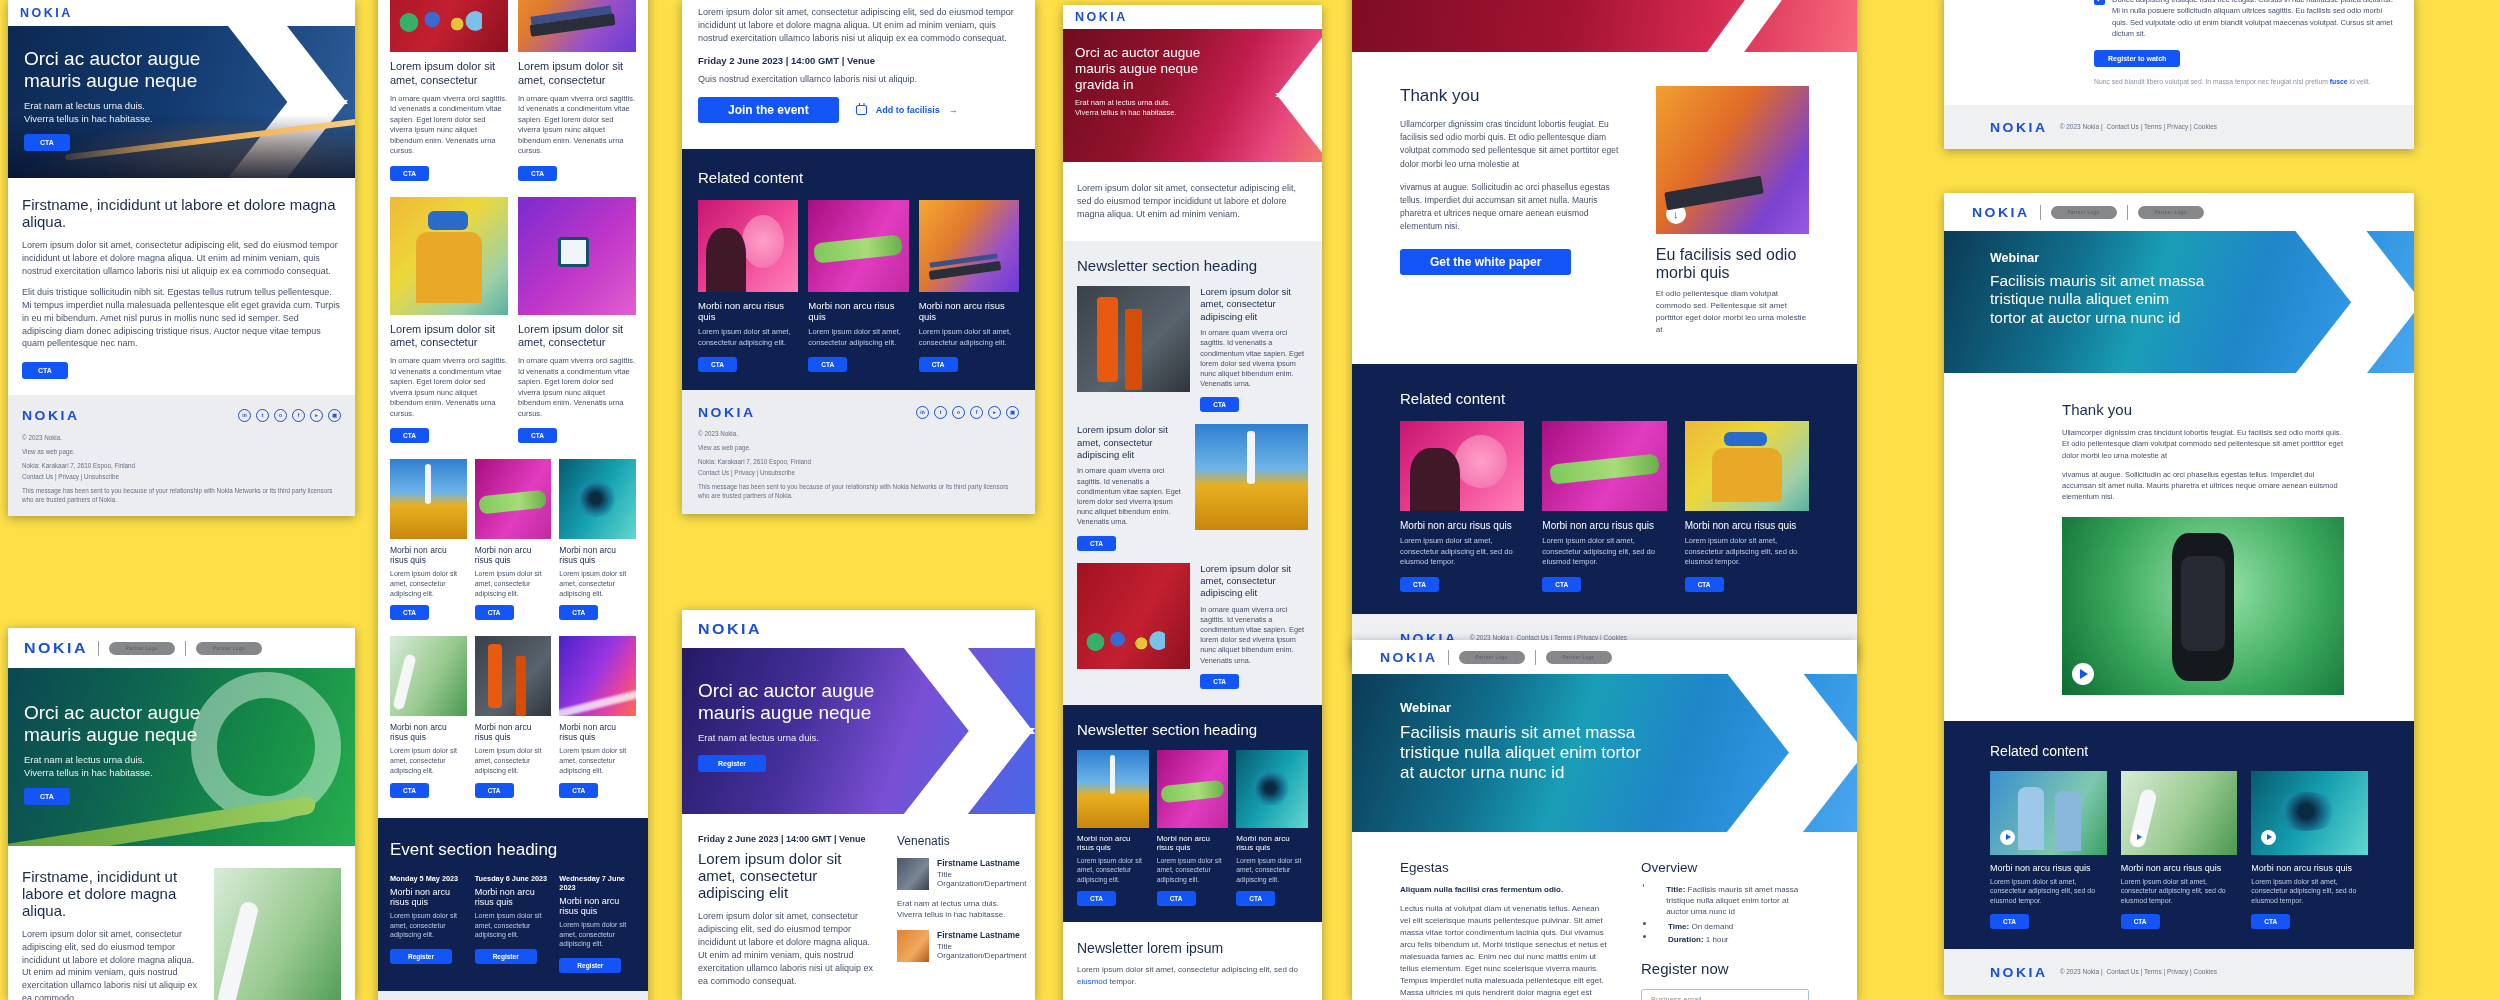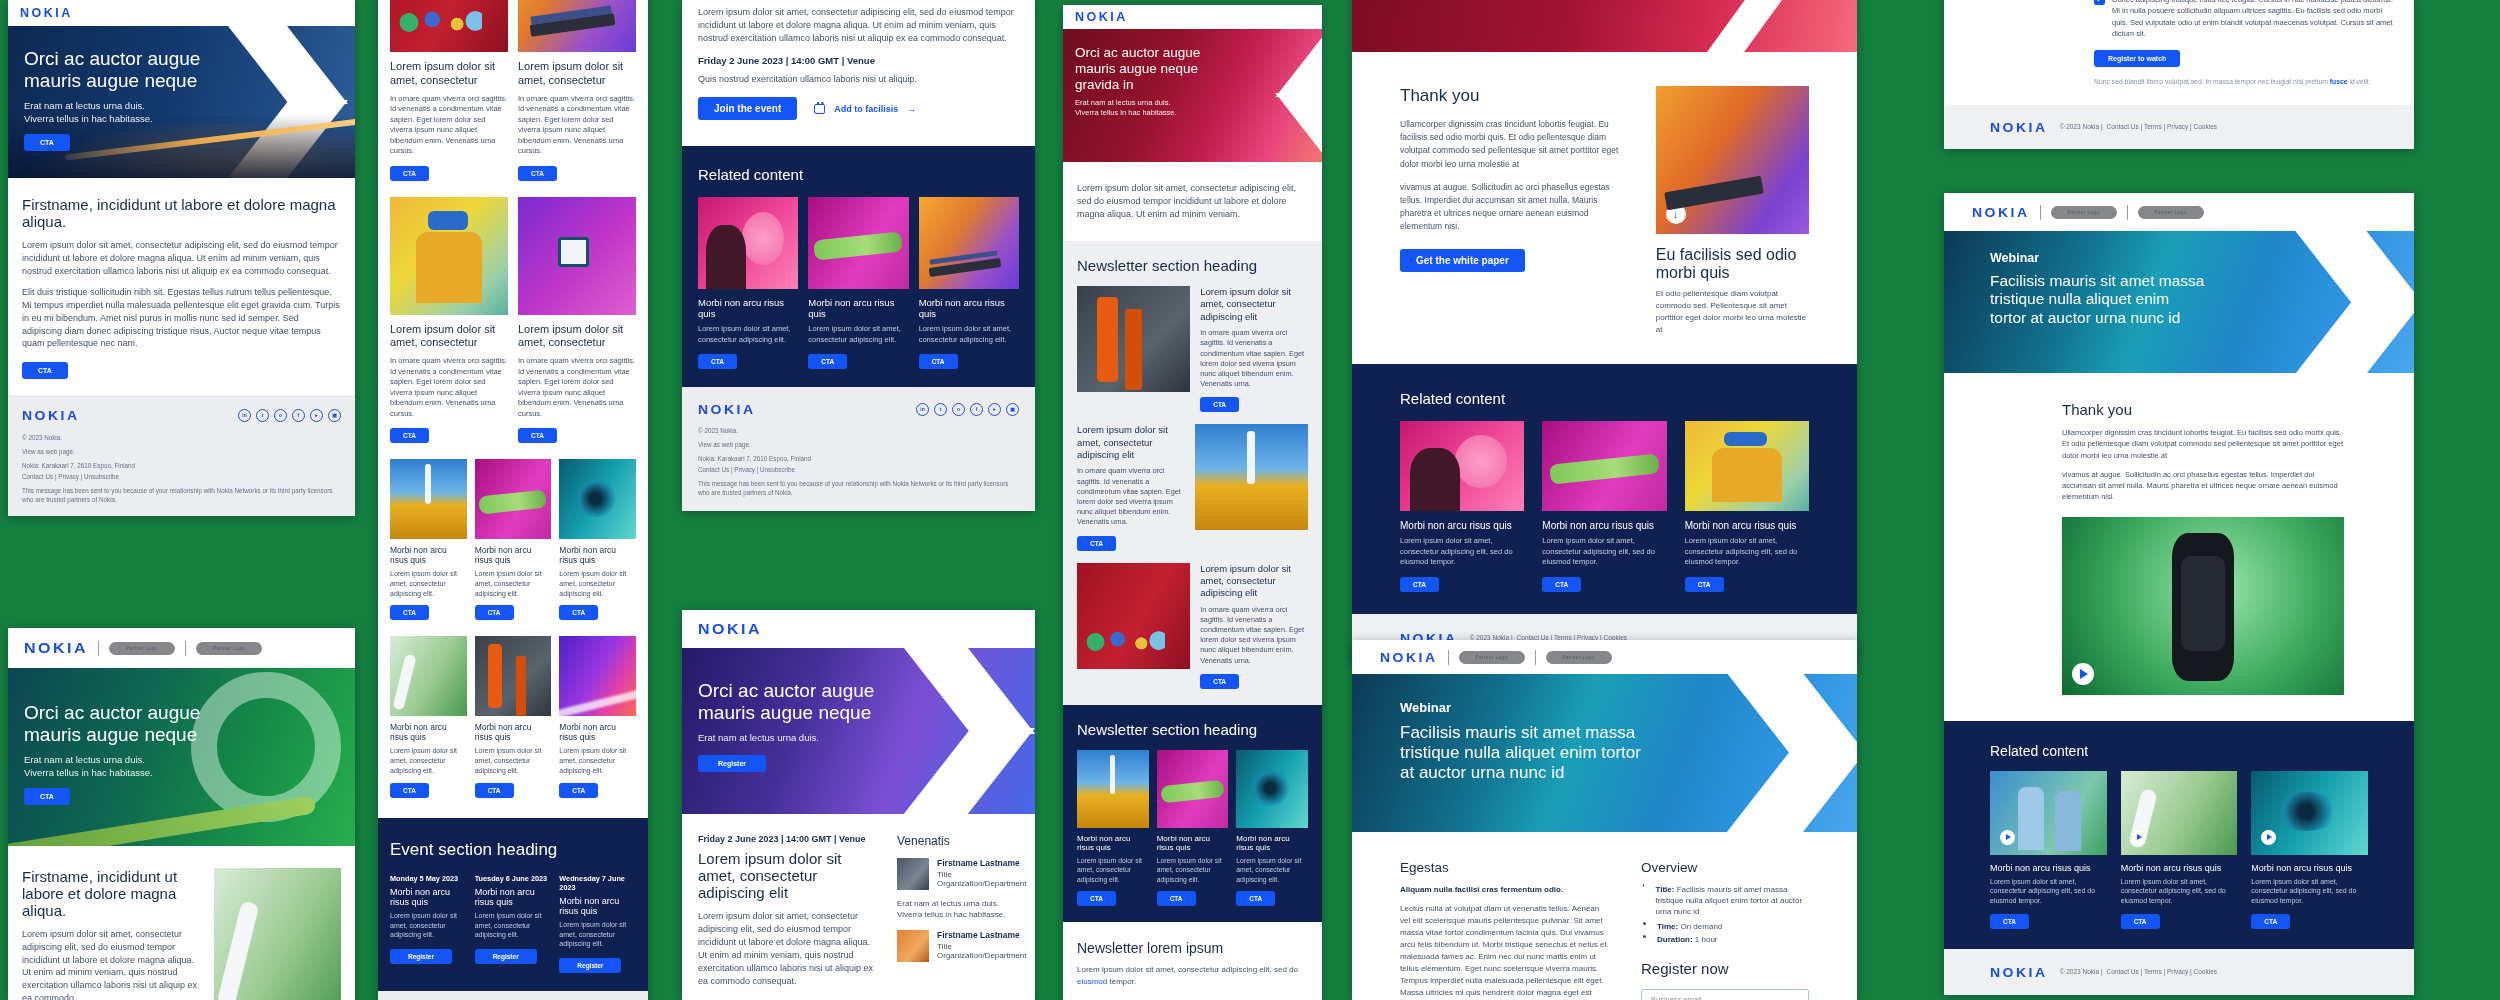--- a/index.html
+++ b/index.html
@@ -1,17 +1,17 @@
 <!DOCTYPE html>
 <html><head>
 <meta charset="utf-8">
 <style>
 *{margin:0;padding:0;box-sizing:border-box}
 body{font-family:"Liberation Sans",sans-serif;background:#0B57F2}
-#canvas{position:relative;width:2500px;height:1000px;background:#15803d;overflow:hidden}
+#canvas{position:relative;width:2500px;height:1000px;background:#fde047;overflow:hidden}
 .col{position:absolute;top:0;height:1000px}
 .tpl{position:absolute;left:0;width:100%;background:#fff;box-shadow:0 2px 10px rgba(0,10,50,.35)}
 
 .hdr{display:flex;align-items:center;gap:10px;background:#fff;padding:0 16px}
 .logo{font-weight:700;color:#1C4FD8;letter-spacing:2.5px;font-size:16px;transform:scaleY(.95);white-space:nowrap}
 .logo.sm{font-size:12.5px}.logo.md{font-size:14px}
 .vr{width:1px;height:15px;background:#9aa0a8}
 .pill{width:66px;height:13px;background:#85878b;border-radius:8px;display:flex;align-items:center;justify-content:center;color:#55575a;font-size:4.5px;letter-spacing:.5px}
 
 .hero{position:relative;color:#fff;overflow:hidden}
@@ -29,21 +29,21 @@
 .hero-green{background:linear-gradient(110deg,#0b4752 0%,#0e6550 35%,#168c48 68%,#27ae4e 100%)}
 .ring{position:absolute;right:4%;top:2%;width:150px;height:150px;border:26px solid rgba(235,255,240,.45);border-radius:50%;z-index:1}
 .stem{position:absolute;left:-6%;bottom:4%;width:95%;height:18px;background:linear-gradient(90deg,#5f9e38,#9ccf5f);transform:rotate(-9deg);border-radius:9px;z-index:2}
 .hero-purple{background:linear-gradient(110deg,#241a66 0%,#45309a 35%,#7a4fd4 62%,#5a5ee0 85%,#4668e8 100%)}
 .hero-redpink{background:linear-gradient(115deg,#6e0d20 0%,#93122c 38%,#c21e4e 62%,#e8487e 82%,#f2776e 100%)}
 .hero-red{background:linear-gradient(100deg,#7a0c22 0%,#a31332 45%,#d62a52 72%,#f76a7c 100%)}
 .stripe{position:absolute;right:12%;top:-40%;width:6%;height:180%;background:#fff;transform:rotate(36deg)}
 .hero-teal{background:linear-gradient(110deg,#0c3a55 0%,#11708e 28%,#1a9eb6 44%,#1f86c8 64%,#2f95e2 82%,#4aa6ee 100%)}
 
 .btn{display:inline-block;background:#1455F8;color:#fff;font-weight:700;border:none;border-radius:3px;font-size:7px;padding:5px 16px;cursor:pointer;white-space:nowrap}
-.btn.lg{font-size:10px;padding:6px 16px}
+.btn.lg{font-size:12px;padding:6px 30px}
 .btn.xs{font-size:6.5px;padding:4px 13px}
 .link{color:#1455F8;cursor:pointer}
 
 .bod{position:relative;background:#fff}
 .bod h2{color:#182b4d;font-weight:400}
 .bod p{color:#44506a}
 
 .row{display:flex}
 .card .im{width:100%;position:relative}
 .card h3{font-weight:400}
@@ -104,21 +104,21 @@
 .dl{position:absolute;left:10px;bottom:10px;width:20px;height:20px;border-radius:50%;background:#fff;color:#1455F8;font-size:11px;font-weight:700;display:flex;align-items:center;justify-content:center;cursor:pointer}
 .cal{display:inline-block;width:11px;height:10px;border:1.3px solid #1455F8;border-radius:2px;position:relative;cursor:pointer}
 .cal::before{content:"";position:absolute;top:-3px;left:2px;width:1.6px;height:3px;background:#1455F8;box-shadow:4.5px 0 0 #1455F8}
 .arr{color:#1455F8;font-weight:700}
 .arr::after{content:"\2192"}
 .cb{width:11px;height:11px;background:#1455F8;border-radius:2px;color:#fff;font-size:8px;display:flex;align-items:center;justify-content:center;flex:none;cursor:pointer}
 .cb::after{content:"\2713"}
 .dot{display:inline-block;width:3px;height:3px;border-radius:50%;background:#44506a;margin:0 6px 2px 2px}
 .inp{display:block;width:100%;height:22px;border:1px solid #a9c4e4;border-radius:2px;background:#fff;font-size:7.5px;color:#45506a;padding:0 9px;font-family:"Liberation Sans",sans-serif}
 .inp::placeholder{color:#8a93a0}
-.bull{display:flex;gap:5px;margin-top:4px}
+.bull{display:flex;gap:16px;margin-top:4px}
 </style>
 </head>
 <body>
 
 <div id="canvas">
 
 <div class="col" style="left:8px;width:347px">
 
   <section class="tpl" style="top:0">
     <div class="hdr" style="height:26px;padding:0 12px">

